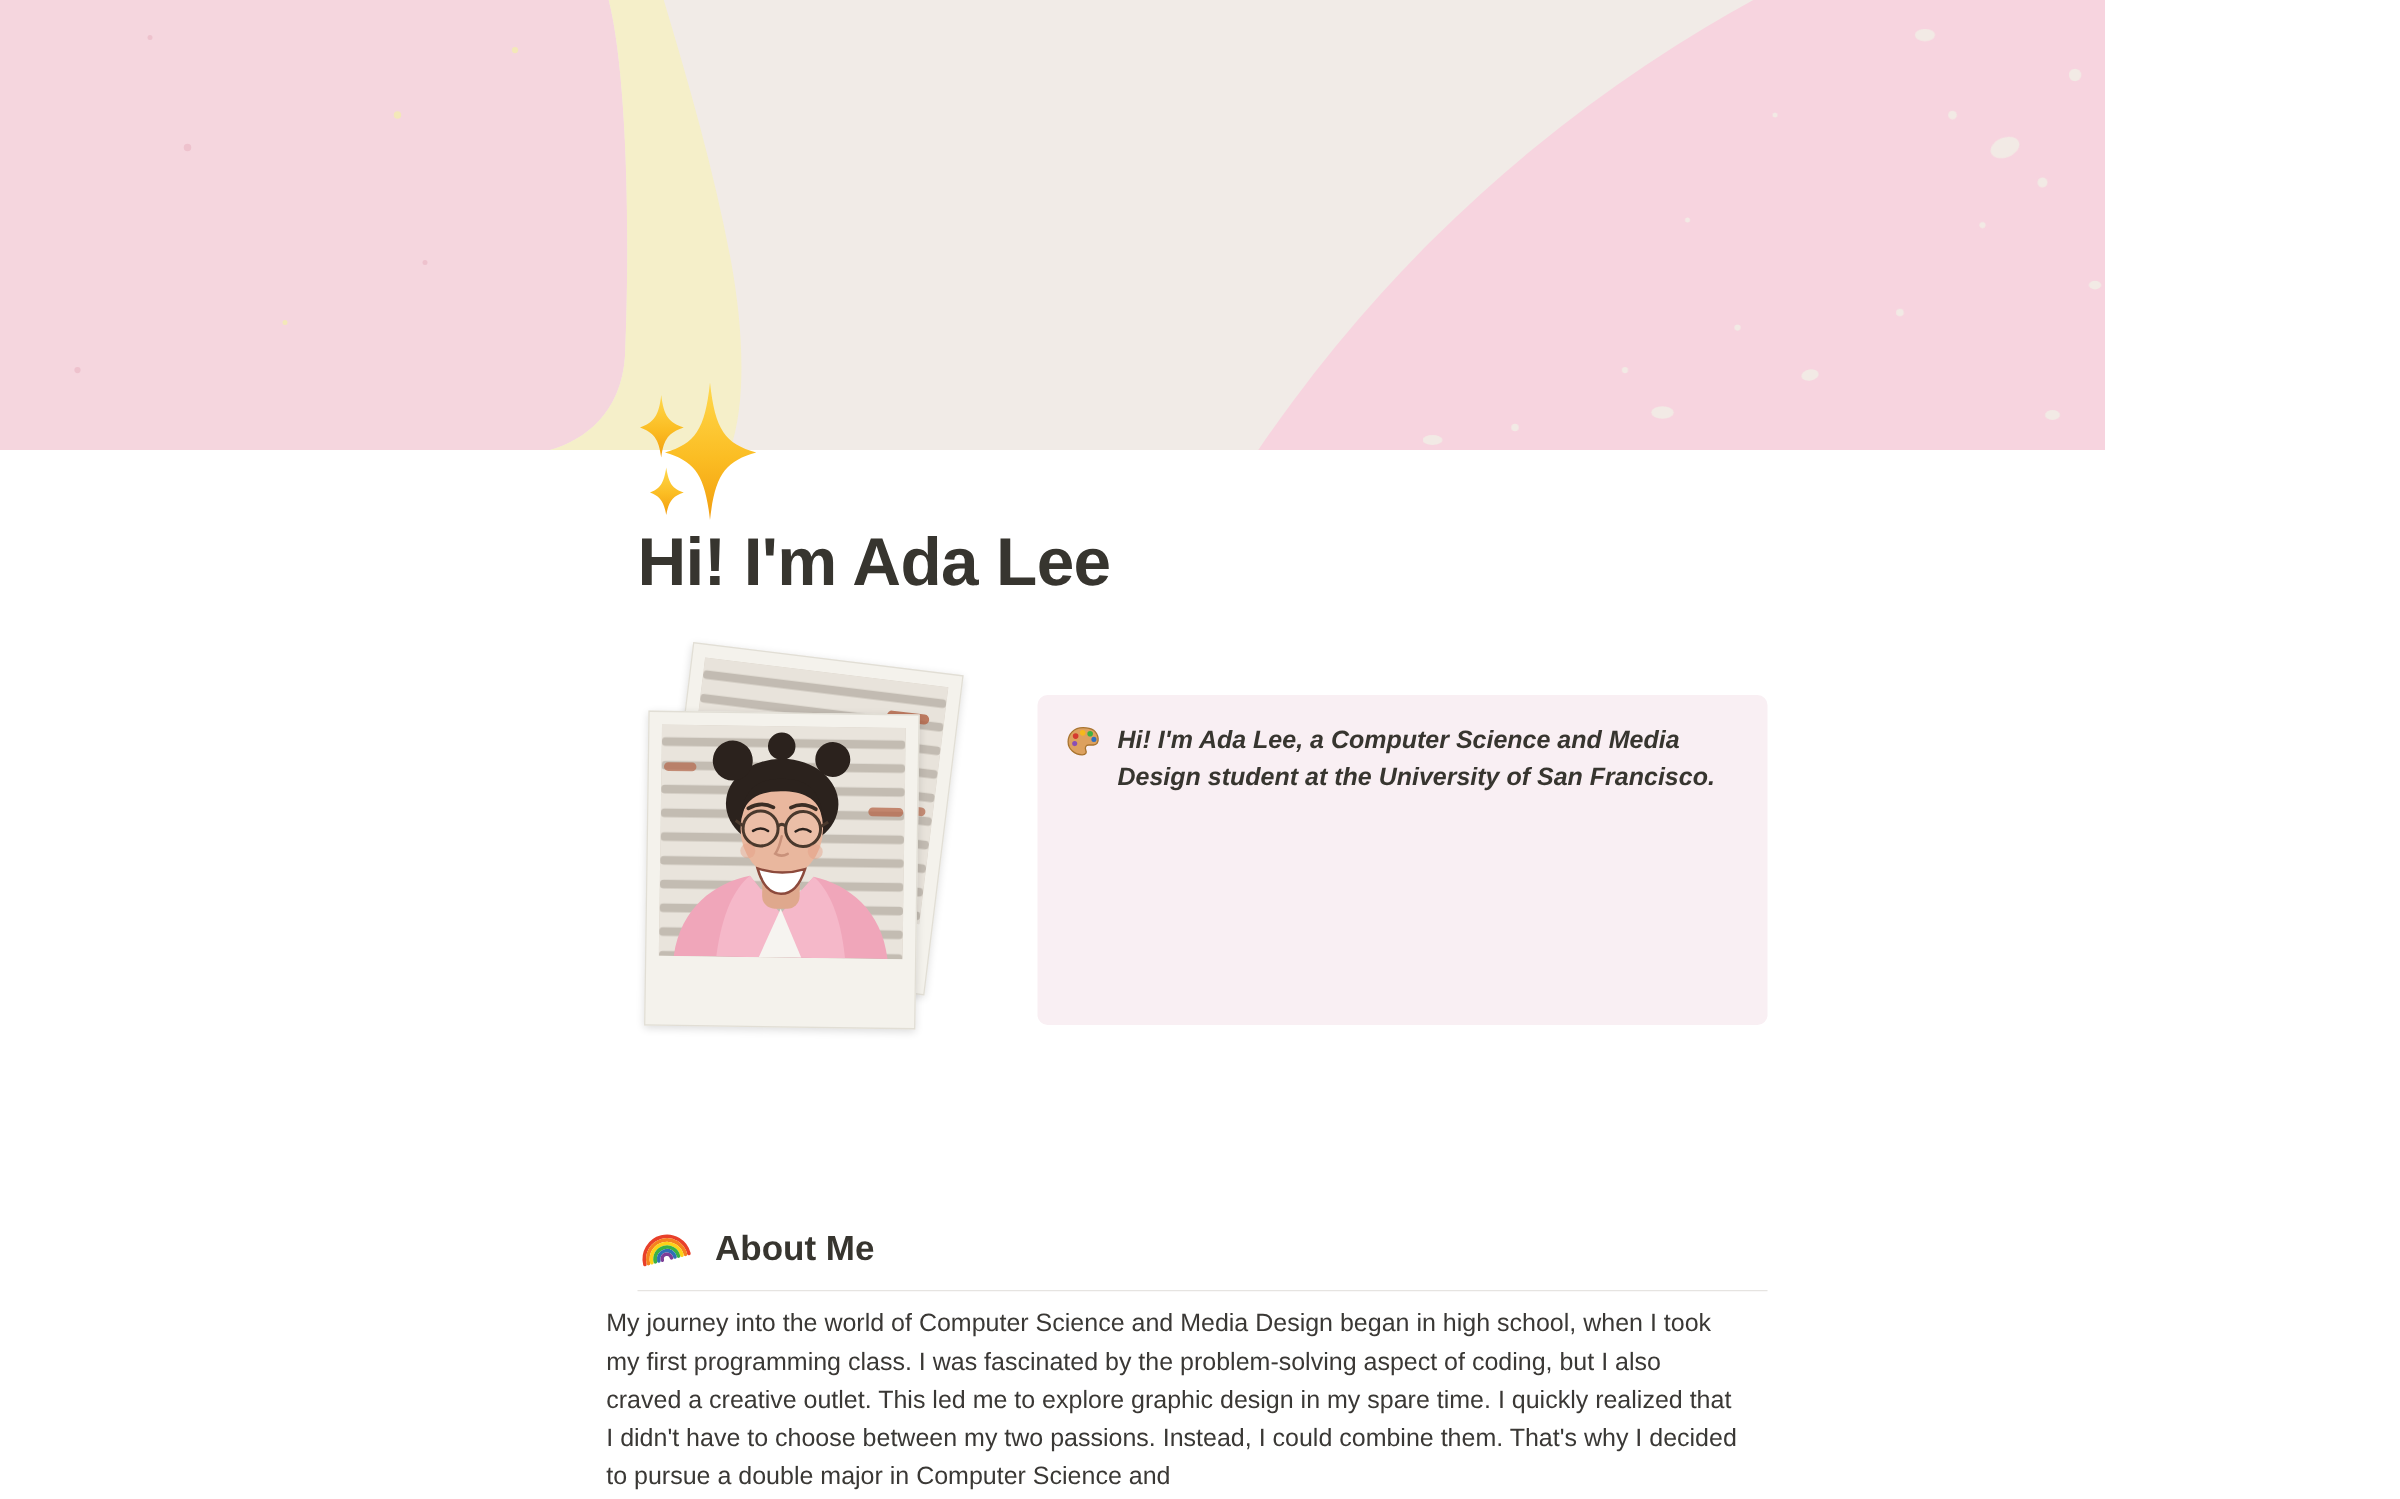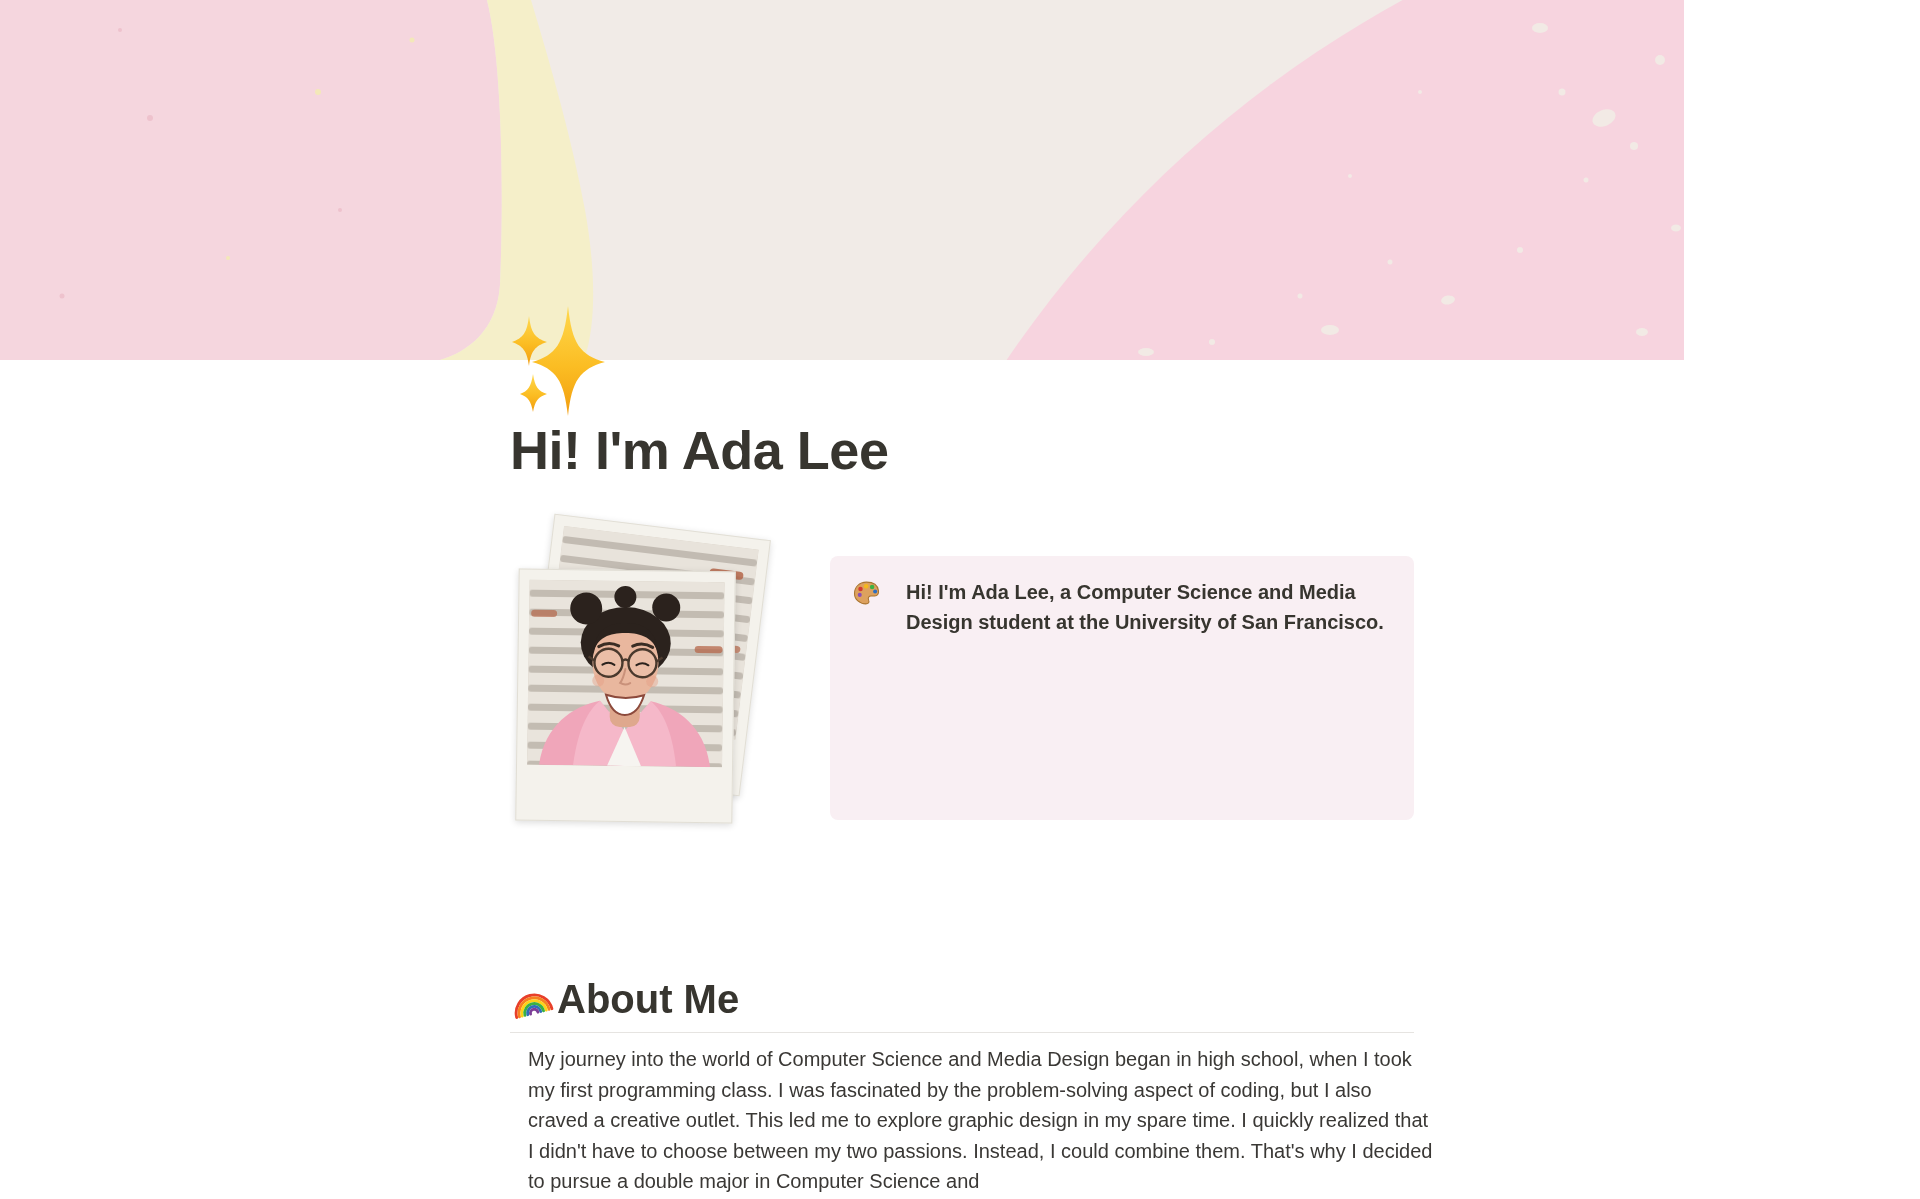--- a/index.html
+++ b/index.html
@@ -27,32 +27,32 @@
   .polaroid .photo{position:absolute;left:10px;right:10px;top:10px;bottom:55px;overflow:hidden;background:#ddd6cc;}
   .polaroid .photo svg{display:block;width:100%;height:100%;}
   
   .callout{
     position:absolute;left:830px;top:556px;width:584px;min-height:264px;box-sizing:border-box;
     background:#f9eff3;border-radius:8px;padding:21px 24px 20px 23px;
     display:flex;gap:14px;align-items:flex-start;
   }
   .callout-icon{flex:0 0 27px;width:27px;height:26px;margin-top:3px;}
   .callout-text{font-size:20px;line-height:30px;color:#37352f;}
-  .callout-heading{font-weight:700;margin:0 0 12px 12px;}
+  .callout-heading{font-weight:700;margin:0 0 12px 0;font-style:italic;}
   .callout-body{margin:0;}
   
   .section-heading{
     position:absolute;left:510px;top:980px;width:904px;
-    display:flex;align-items:center;gap:5px;
-    font-size:40px;line-height:38px;font-weight:700;color:#37352f;
+    display:flex;gap:20px;
+    font-size:28px;line-height:38px;font-weight:700;color:#37352f;
   }
   .rainbow-wrap{width:42px;height:30px;transform:rotate(-14deg);margin-top:2px;}
   .divider{position:absolute;left:510px;top:1032px;width:904px;height:1px;background:#e6e4e1;}
   .body-paragraph{
-    position:absolute;left:528px;top:1044px;width:906px;
+    position:absolute;left:485px;top:1044px;width:906px;
     font-size:20px;line-height:30.5px;color:#3a3835;
   }
   
   .outline{position:absolute;left:1872px;top:440px;width:26px;cursor:pointer;}
   .outline .dash{border-radius:2px;}
   .outline .dash.active{width:23px;height:4px;background:#3f3d38;margin-bottom:15px;}
   .outline .dash.idle{width:20px;height:3px;background:#d7d4d0;margin-bottom:16px;}
 </style>
 </head>
 <body>

